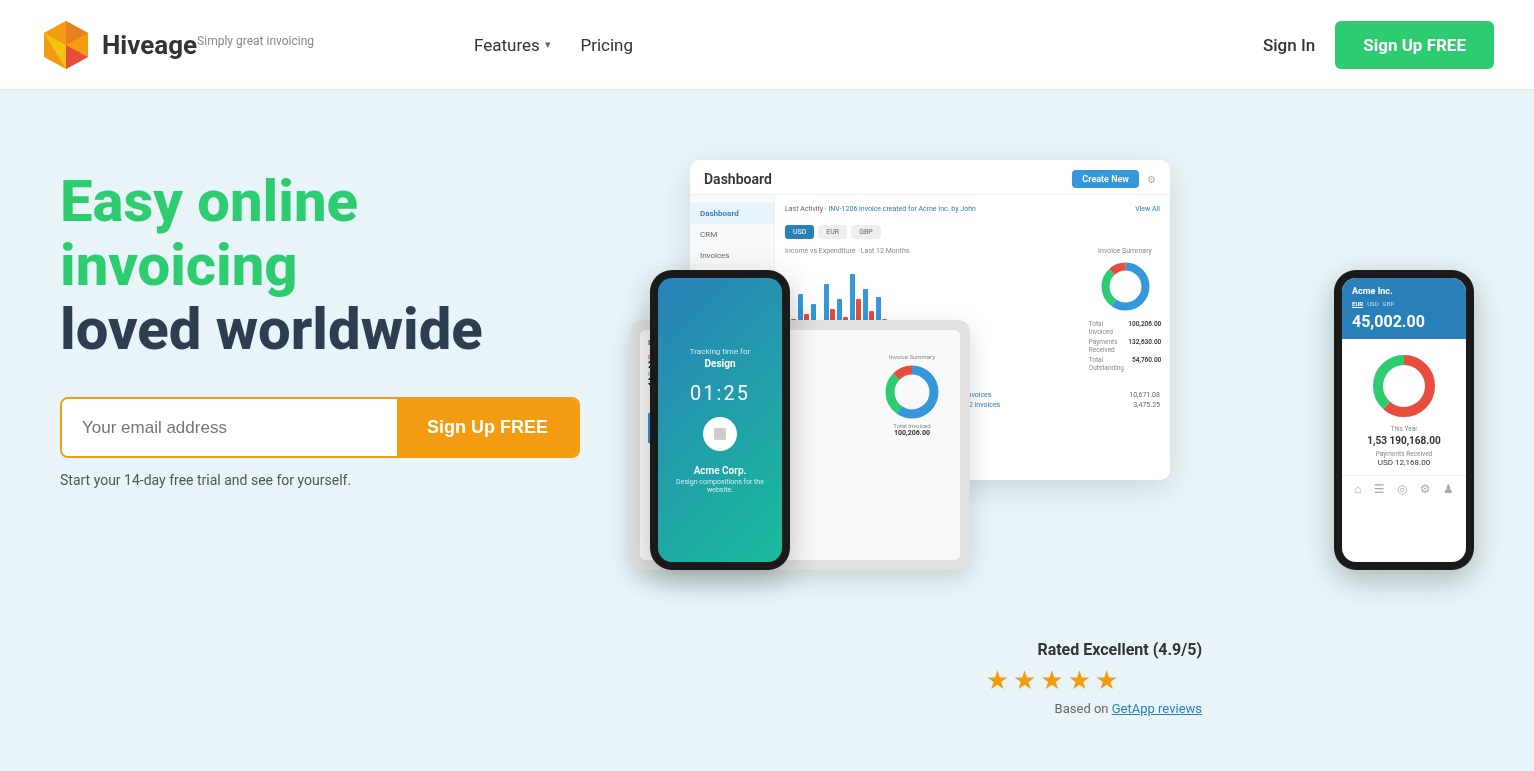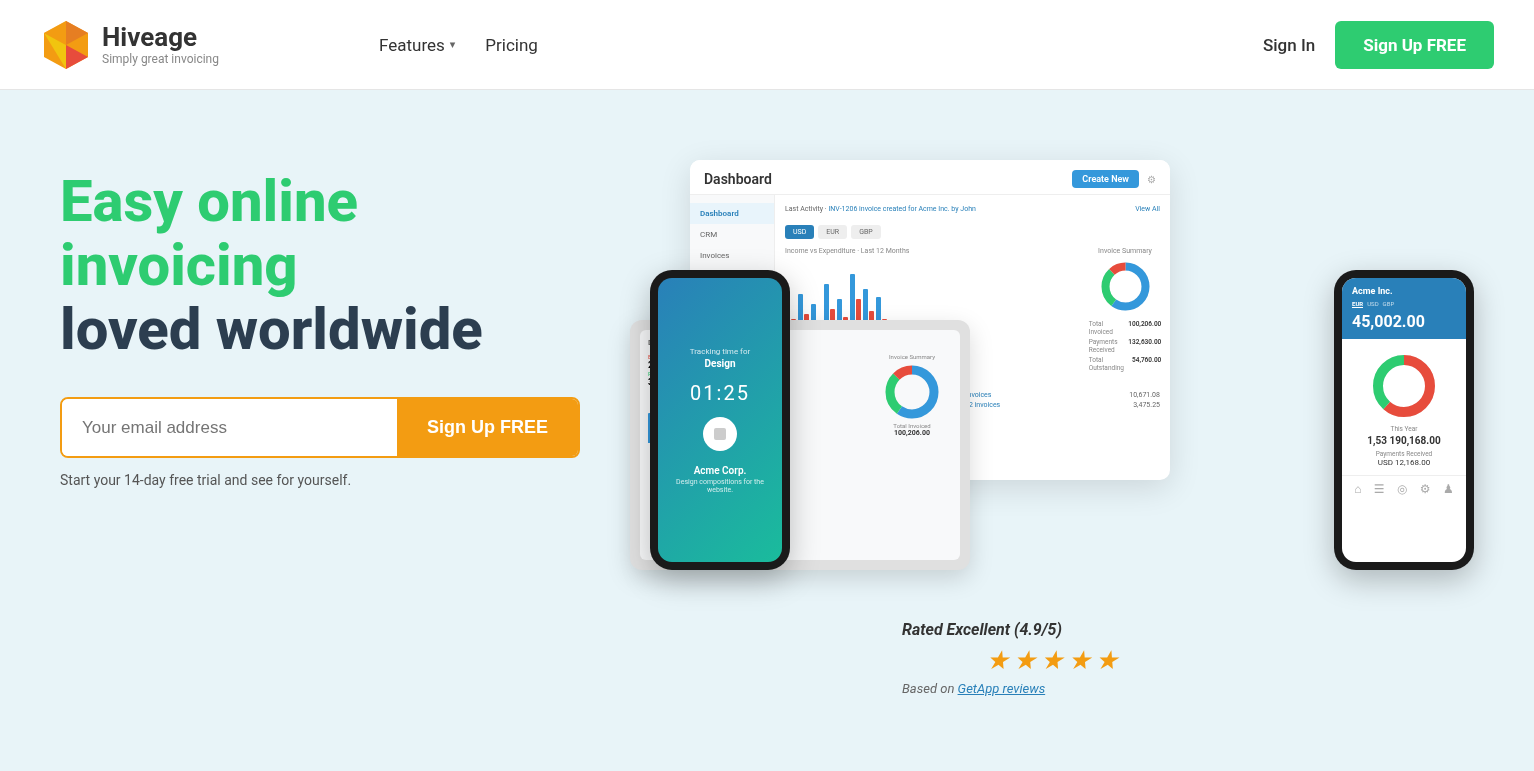--- a/index.html
+++ b/index.html
@@ -26,21 +26,21 @@
       align-items: center;
       gap: 10px;
       text-decoration: none;
     }
     .logo-icon {
       width: 52px;
       height: 52px;
     }
     .logo-text {
       display: flex;
-      flex-direction: column;
+      flex-direction: row;
     }
     .logo-name {
       font-size: 26px;
       font-weight: 700;
       color: #333;
       line-height: 1;
     }
     .logo-tagline {
       font-size: 12px;
       color: #888;
@@ -399,26 +399,25 @@
     .pr-this-year { font-size: 6.5px; color: #888; text-align: center; margin-bottom: 2px; }
     .pr-year-val { font-size: 10px; font-weight: 700; color: #333; text-align: center; }
     .pr-payments { font-size: 6.5px; color: #888; text-align: center; margin-top: 4px; }
     .pr-pay-val { font-size: 8px; color: #333; text-align: center; }
     .pr-nav { display: flex; justify-content: space-around; padding: 6px; border-top: 1px solid #eee; }
     .pr-nav-icon { font-size: 12px; color: #aaa; }
 
     
     .ratings-section {
       position: absolute;
-      bottom: 24px;
+      bottom: 4px;
       left: 50%;
       transform: translateX(-50%);
-      text-align: left;
+      text-align: right;
       width: 300px;
-      font-style: italic;
     }
     .rated-text { font-size: 16px; font-weight: 700; color: #333; }
     .stars-row { display: flex; justify-content: center; gap: 4px; margin: 6px 0; }
     .star { color: #f39c12; font-size: 26px; }
     .based-text { font-size: 13px; color: #666; }
     .getapp-link { color: #2980b9; text-decoration: underline; cursor: pointer; }
   </style>
 </head>
 <body>
 

